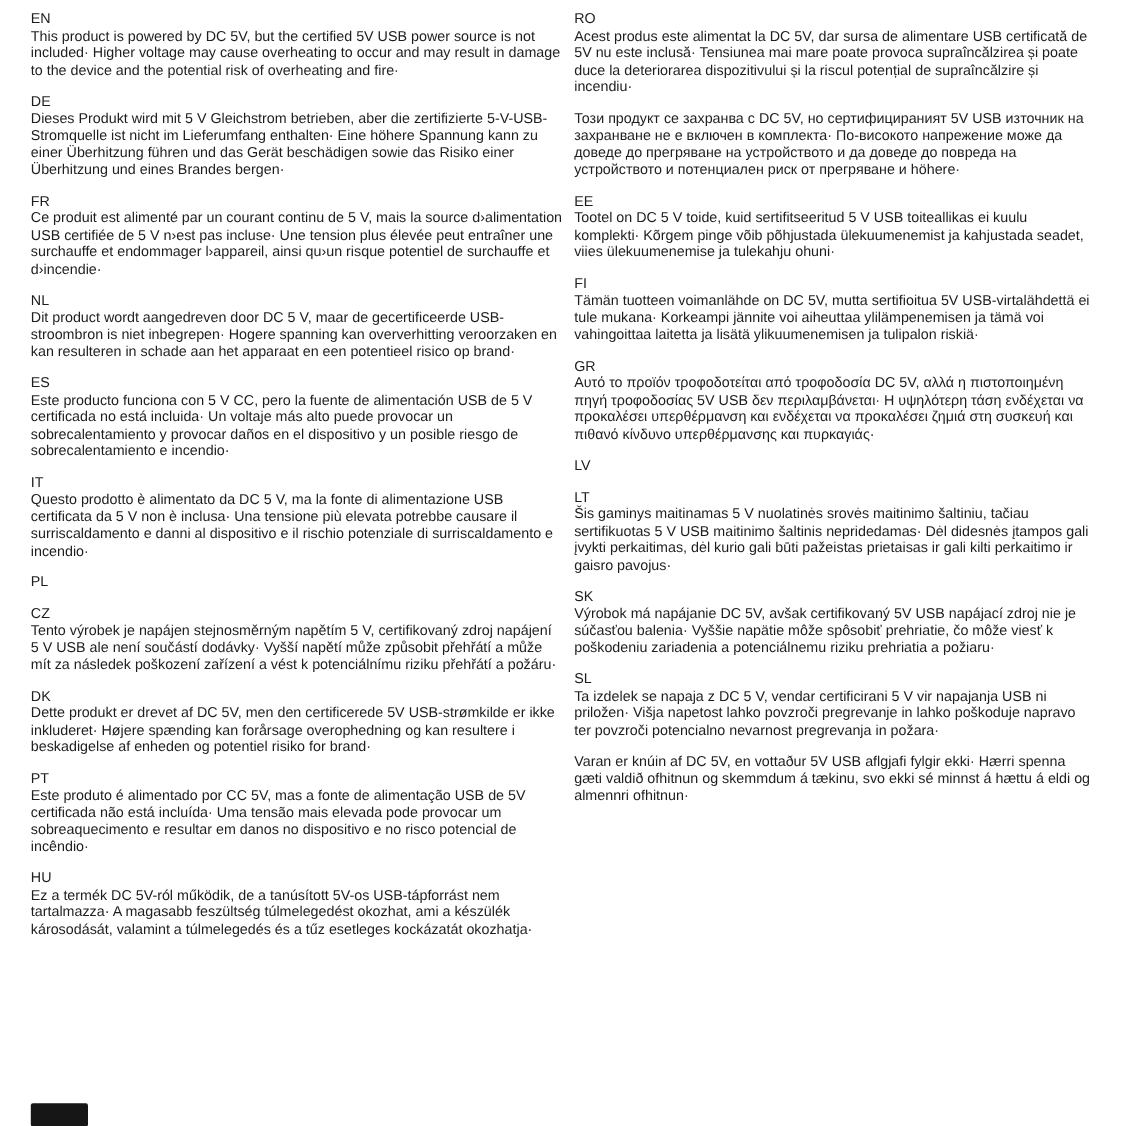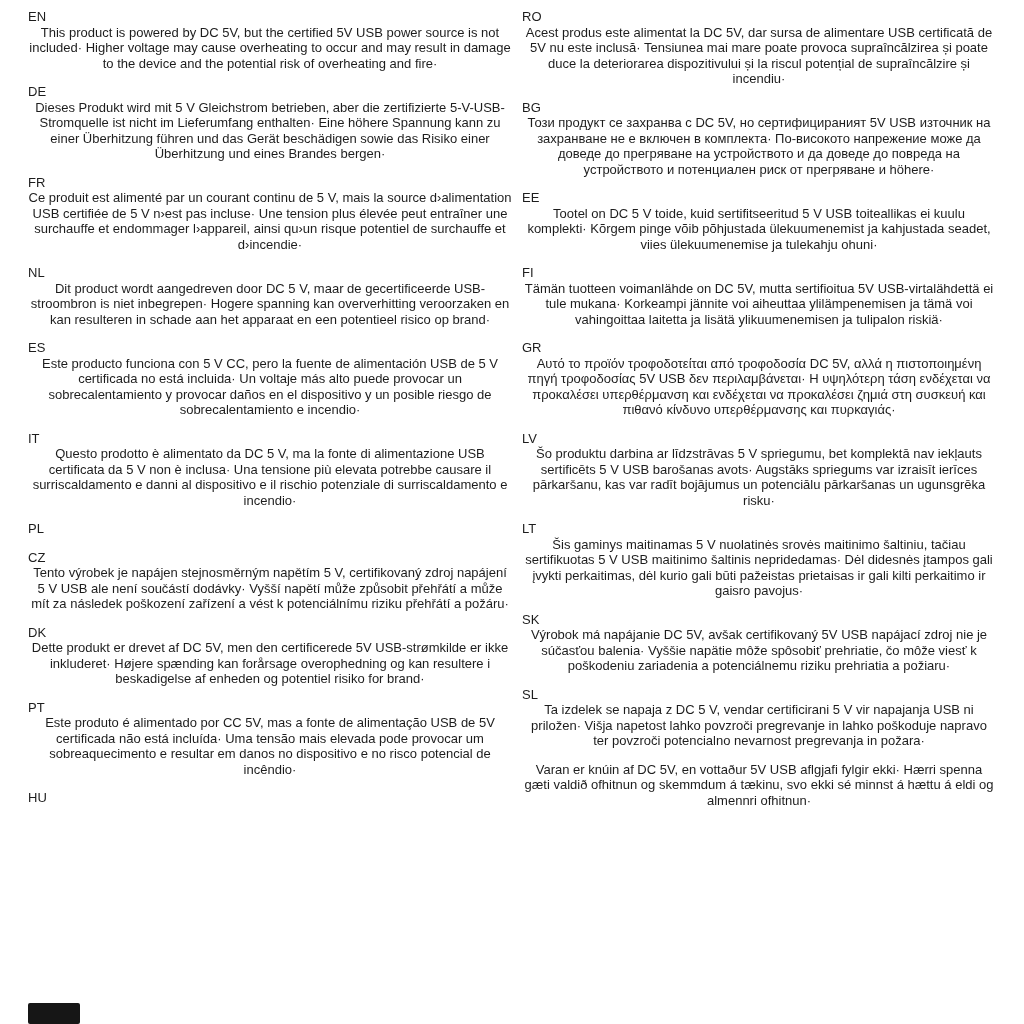--- a/index.html
+++ b/index.html
@@ -34,21 +34,20 @@
   .code {
     font-size: 13px;
     line-height: 15.5px;
     font-weight: 400;
   }
   .txt {
     margin: 0;
     font-size: 13px;
     line-height: 15.5px;
     font-weight: 400;
-    text-align: center;
   }
   .corner-badge {
     position: absolute;
     left: 28px;
     top: 1003px;
     width: 52px;
     height: 21px;
     background: #161616;
     border-radius: 2px;
   }
@@ -93,47 +92,46 @@
     <section>
       <div class="code">DK</div>
       <p class="txt">Dette produkt er drevet af DC 5V, men den certificerede 5V USB-strømkilde er ikke inkluderet· Højere spænding kan forårsage overophedning og kan resultere i beskadigelse af enheden og potentiel risiko for brand·</p>
     </section>
     <section>
       <div class="code">PT</div>
       <p class="txt">Este produto é alimentado por CC 5V, mas a fonte de alimentação USB de 5V certificada não está incluída· Uma tensão mais elevada pode provocar um sobreaquecimento e resultar em danos no dispositivo e no risco potencial de incêndio·</p>
     </section>
     <section>
       <div class="code">HU</div>
+      <p class="txt">Ez a termék DC 5V-ról működik, de a tanúsított 5V-os USB-tápforrást nem tartalmazza· A magasabb feszültség túlmelegedést okozhat, ami a készülék károsodását, valamint a túlmelegedés és a tűz esetleges kockázatát okozhatja·</p>
     </section>
   </div>
 
   <div class="col right">
     <section>
       <div class="code">RO</div>
       <p class="txt">Acest produs este alimentat la DC 5V, dar sursa de alimentare USB certificată de 5V nu este inclusă· Tensiunea mai mare poate provoca supraîncălzirea și poate duce la deteriorarea dispozitivului și la riscul potențial de supraîncălzire și incendiu·</p>
     </section>
     <section>
-      <div class="code">BG</div>
       <p class="txt">Този продукт се захранва с DC 5V, но сертифицираният 5V USB източник на захранване не е включен в комплекта· По-високото напрежение може да доведе до прегряване на устройството и да доведе до повреда на устройството и потенциален риск от прегряване и höhere·</p>
     </section>
     <section>
       <div class="code">EE</div>
       <p class="txt">Tootel on DC 5 V toide, kuid sertifitseeritud 5 V USB toiteallikas ei kuulu komplekti· Kõrgem pinge võib põhjustada ülekuumenemist ja kahjustada seadet, viies ülekuumenemise ja tulekahju ohuni·</p>
     </section>
     <section>
       <div class="code">FI</div>
       <p class="txt">Tämän tuotteen voimanlähde on DC 5V, mutta sertifioitua 5V USB-virtalähdettä ei tule mukana· Korkeampi jännite voi aiheuttaa ylilämpenemisen ja tämä voi vahingoittaa laitetta ja lisätä ylikuumenemisen ja tulipalon riskiä·</p>
     </section>
     <section>
       <div class="code">GR</div>
       <p class="txt">Αυτό το προϊόν τροφοδοτείται από τροφοδοσία DC 5V, αλλά η πιστοποιημένη πηγή τροφοδοσίας 5V USB δεν περιλαμβάνεται· Η υψηλότερη τάση ενδέχεται να προκαλέσει υπερθέρμανση και ενδέχεται να προκαλέσει ζημιά στη συσκευή και πιθανό κίνδυνο υπερθέρμανσης και πυρκαγιάς·</p>
     </section>
     <section>
       <div class="code">LV</div>
-      <p class="txt">Šo produktu darbina ar līdzstrāvas 5 V spriegumu, bet komplektā nav iekļauts sertificēts 5 V USB barošanas avots· Augstāks spriegums var izraisīt ierīces pārkaršanu, kas var radīt bojājumus un potenciālu pārkaršanas un ugunsgrēka risku·</p>
     </section>
     <section>
       <div class="code">LT</div>
       <p class="txt">Šis gaminys maitinamas 5 V nuolatinės srovės maitinimo šaltiniu, tačiau sertifikuotas 5 V USB maitinimo šaltinis nepridedamas· Dėl didesnės įtampos gali įvykti perkaitimas, dėl kurio gali būti pažeistas prietaisas ir gali kilti perkaitimo ir gaisro pavojus·</p>
     </section>
     <section>
       <div class="code">SK</div>
       <p class="txt">Výrobok má napájanie DC 5V, avšak certifikovaný 5V USB napájací zdroj nie je súčasťou balenia· Vyššie napätie môže spôsobiť prehriatie, čo môže viesť k poškodeniu zariadenia a potenciálnemu riziku prehriatia a požiaru·</p>
     </section>
     <section>

